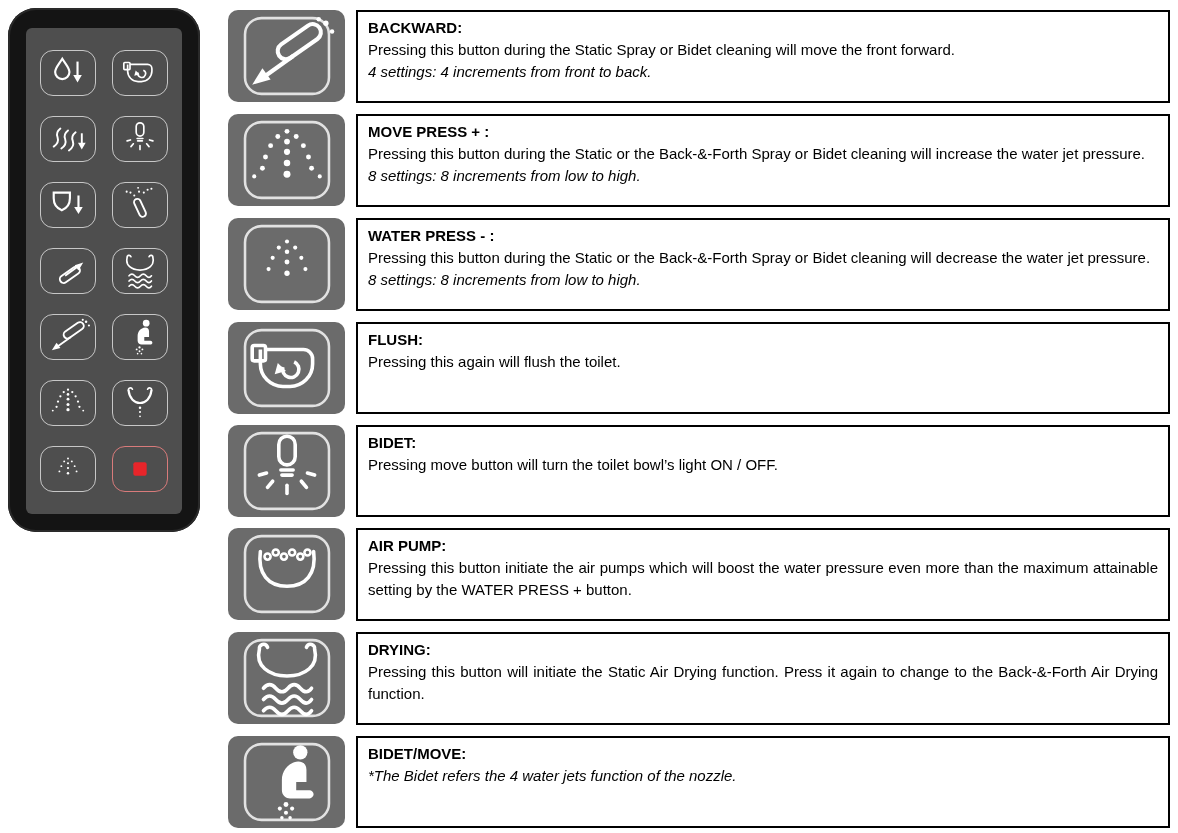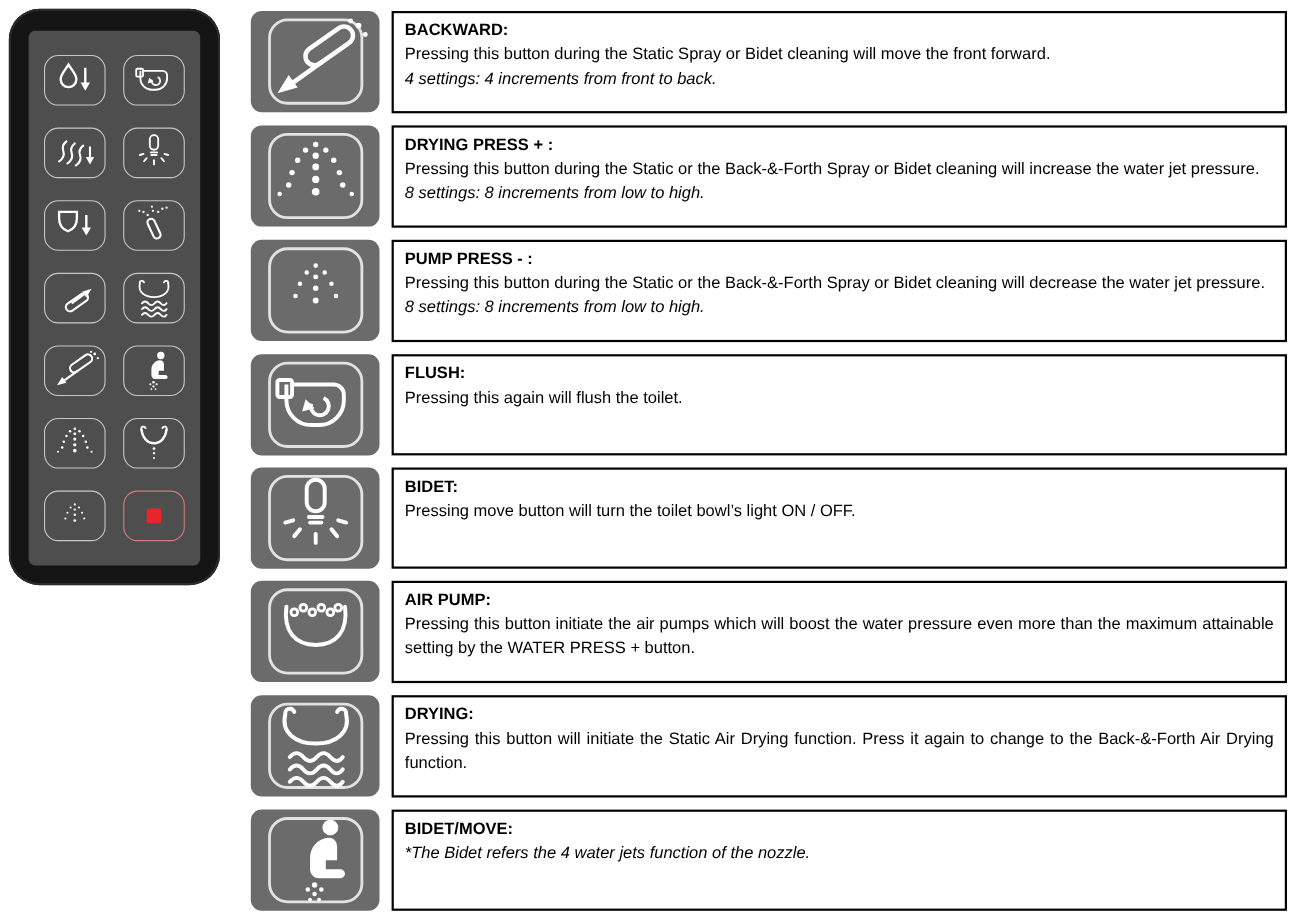--- a/index.html
+++ b/index.html
@@ -288,35 +288,35 @@
     </div>
 
     <div class="entry-row">
       <div class="big-btn">
         <svg viewBox="0 0 100 84">
           <rect x="9" y="5" width="82" height="74" rx="16" fill="none" stroke="#e2e2e2" stroke-width="2.5"></rect>
           <use href="#sym-fountain-big"></use>
         </svg>
       </div>
       <div class="entry-box">
-        <div class="entry-title">DRYING PRESS + :</div>
+        <div class="entry-title">MOVE PRESS + :</div>
         <div class="entry-body">Pressing this button during the Static or the Back-&amp;-Forth Spray or Bidet cleaning will increase the water jet pressure.</div>
         <div class="entry-note">8 settings: 8 increments from low to high.</div>
       </div>
     </div>
 
     <div class="entry-row">
       <div class="big-btn">
         <svg viewBox="0 0 100 84">
           <rect x="9" y="5" width="82" height="74" rx="16" fill="none" stroke="#e2e2e2" stroke-width="2.5"></rect>
           <use href="#sym-fountain-small"></use>
         </svg>
       </div>
       <div class="entry-box">
-        <div class="entry-title">PUMP PRESS - :</div>
+        <div class="entry-title">WATER PRESS - :</div>
         <div class="entry-body">Pressing this button during the Static or the Back-&amp;-Forth Spray or Bidet cleaning will decrease the water jet pressure.</div>
         <div class="entry-note">8 settings: 8 increments from low to high.</div>
       </div>
     </div>
 
     <div class="entry-row">
       <div class="big-btn">
         <svg viewBox="0 0 100 84">
           <rect x="9" y="5" width="82" height="74" rx="16" fill="none" stroke="#e2e2e2" stroke-width="2.5"></rect>
           <use href="#sym-flush"></use>

